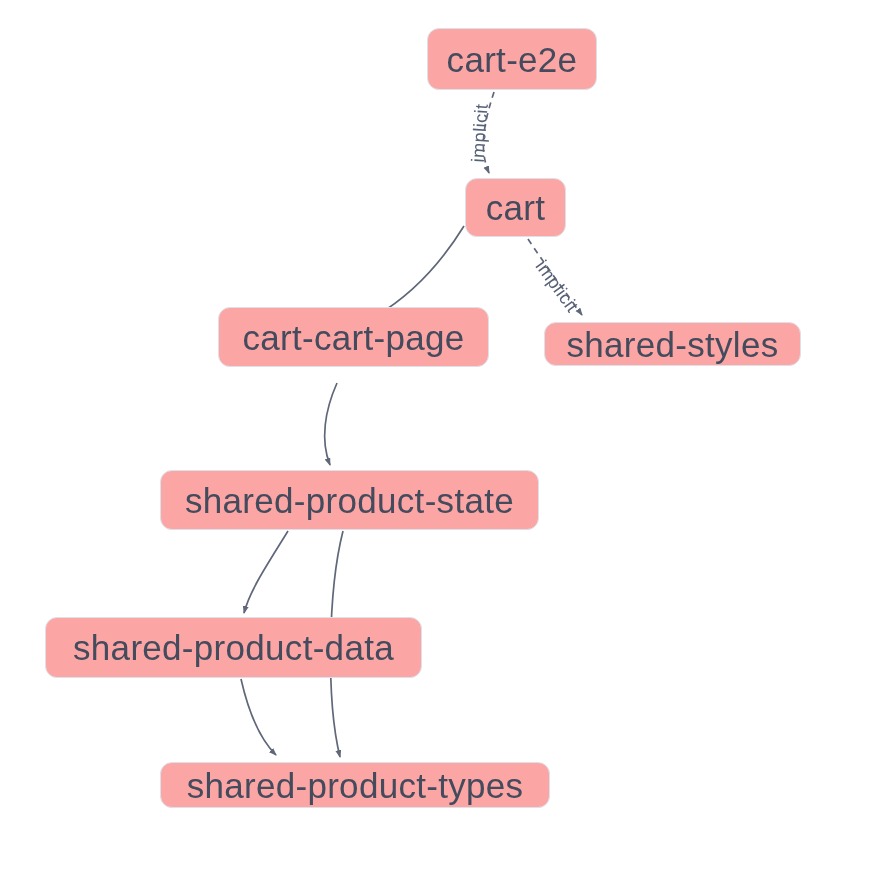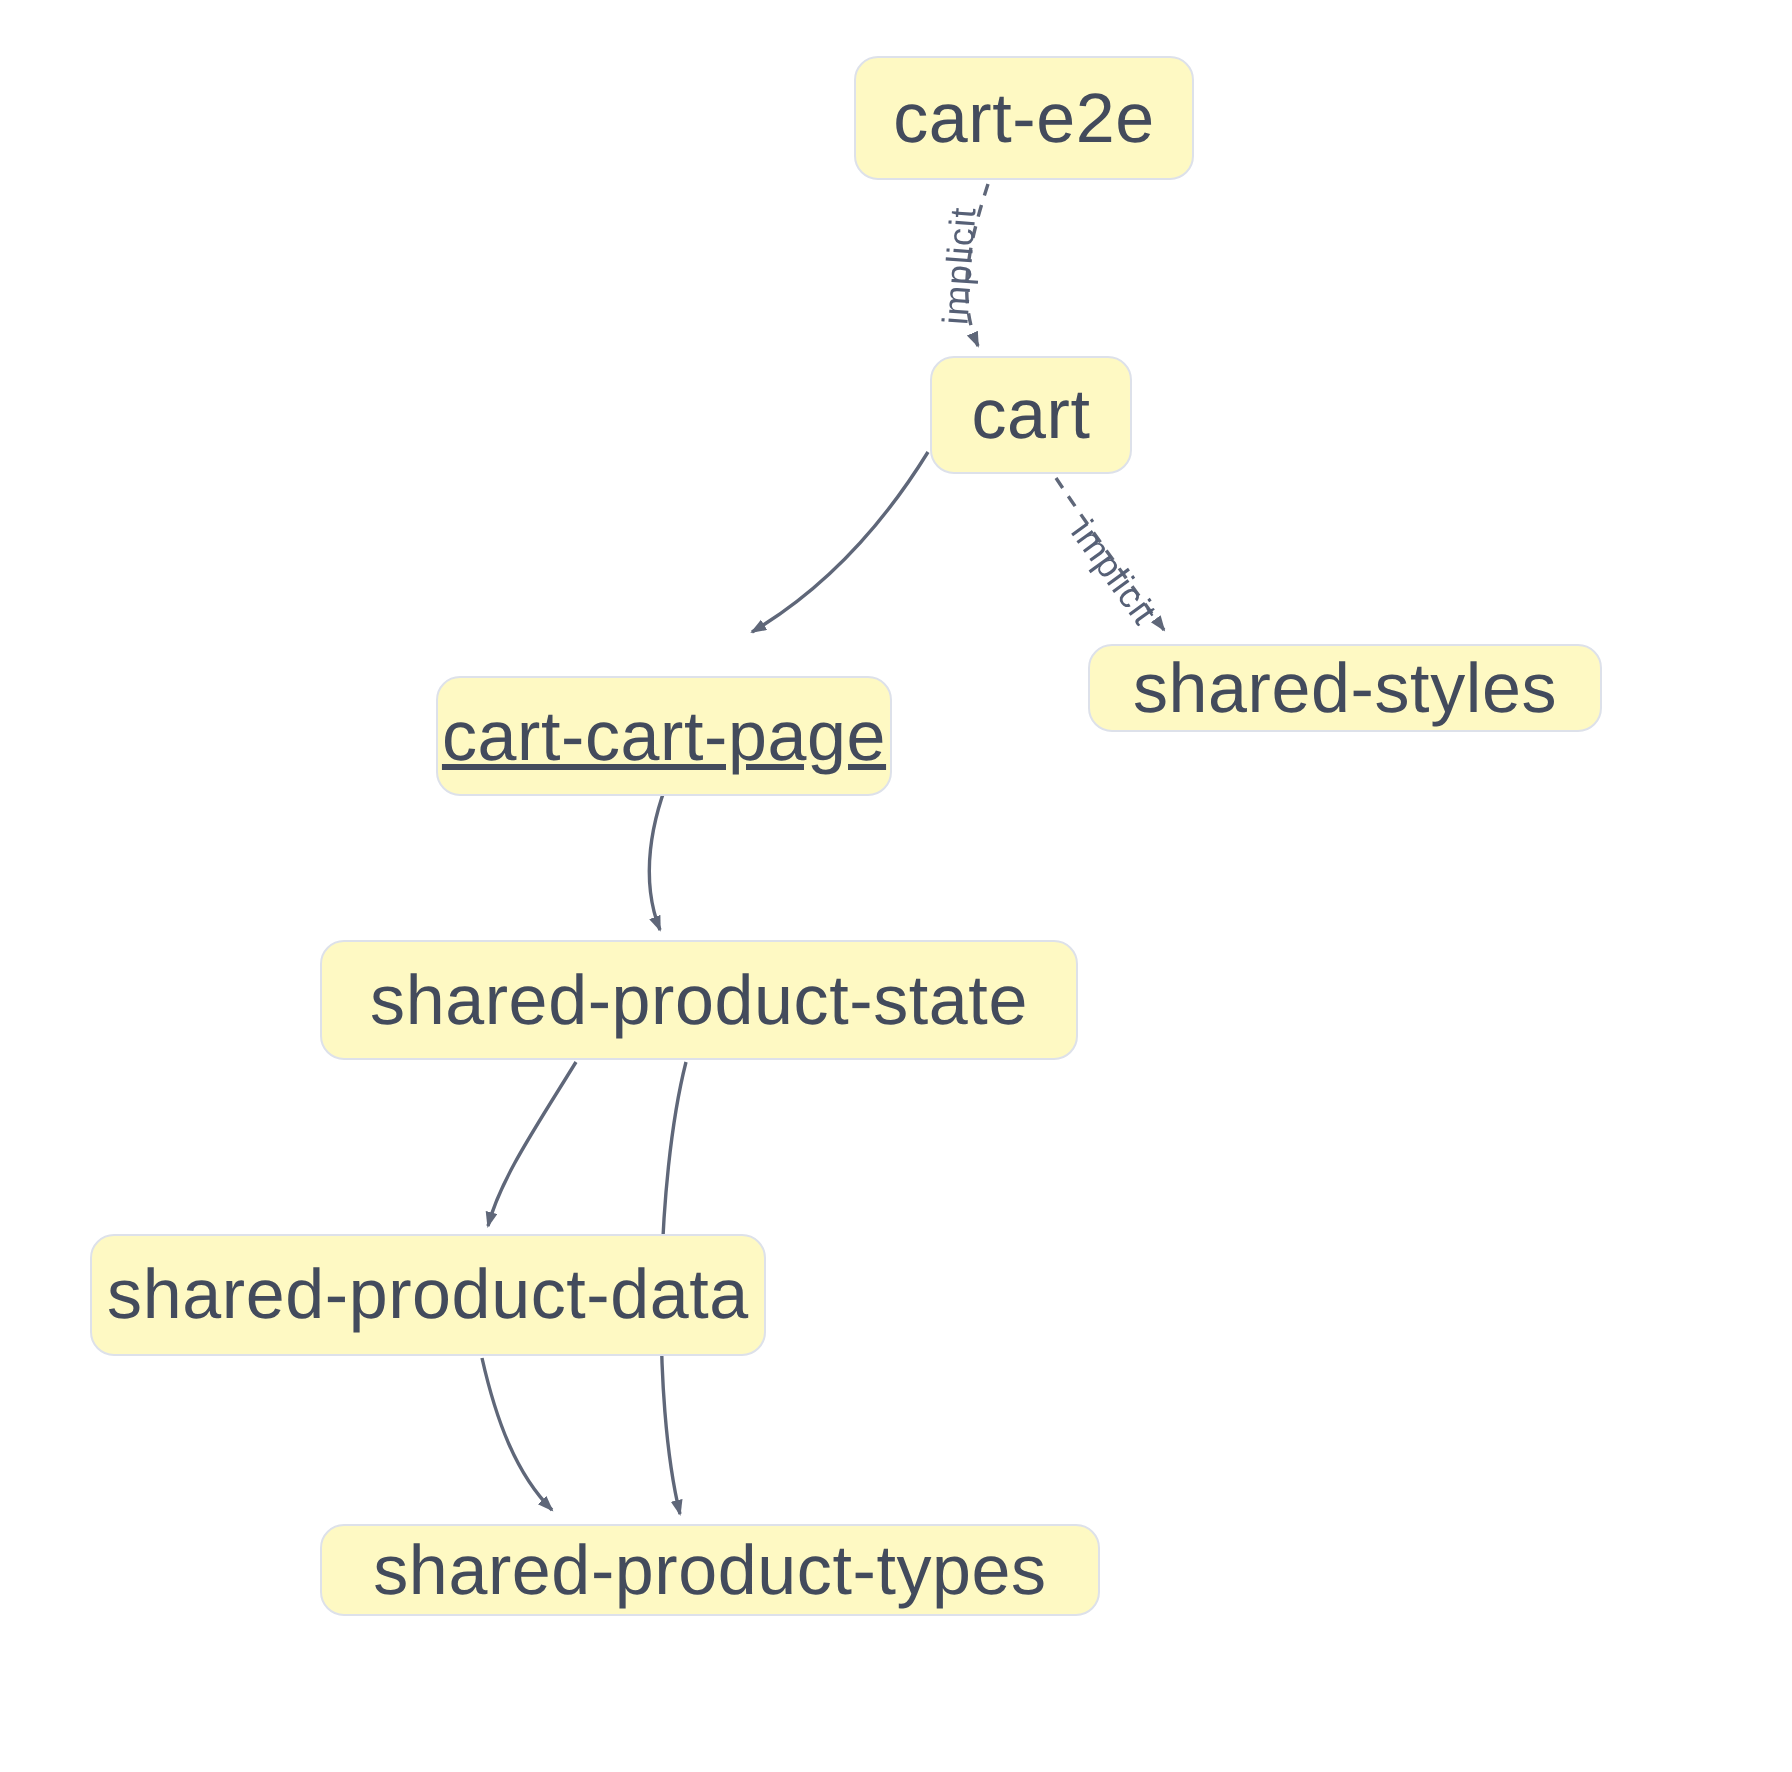--- a/index.html
+++ b/index.html
@@ -20,21 +20,21 @@
     left: 0;
     top: 0;
     width: 896px;
     height: 886px;
   }
   .graph-node {
     position: absolute;
     display: flex;
     align-items: center;
     justify-content: center;
-    background: #fef9c3;
+    background: #fca5a5;
     border: 1px solid #dde1ea;
     border-radius: 12px;
     color: #434b5c;
     font-size: 35px;
     line-height: 1;
     letter-spacing: 0.3px;
     white-space: nowrap;
     box-sizing: border-box;
     cursor: pointer;
   }
@@ -77,29 +77,29 @@
         <text class="edge-label" text-anchor="middle" dominant-baseline="middle" transform="translate(556,287) rotate(54)">implicit</text>
       </g>
   </svg>
   <div id="node-layer">
       <div class="graph-node" style="left: 427px; top: 28px; width: 170px; height: 62px;">
         <span>cart-e2e</span>
       </div>
       <div class="graph-node" style="left: 465px; top: 178px; width: 101px; height: 59px;">
         <span>cart</span>
       </div>
-      <div class="graph-node" style="left: 218px; top: 338px; width: 228px; height: 60px; text-decoration: underline;">
+      <div class="graph-node" style="left: 218px; top: 307px; width: 271px; height: 60px;">
         <span>cart-cart-page</span>
       </div>
       <div class="graph-node" style="left: 544px; top: 322px; width: 257px; height: 44px;">
         <span>shared-styles</span>
       </div>
       <div class="graph-node" style="left: 160px; top: 470px; width: 379px; height: 60px; align-items: center;">
         <span>shared-product-state</span>
       </div>
-      <div class="graph-node" style="left: 45px; top: 617px; width: 338px; height: 61px;">
+      <div class="graph-node" style="left: 45px; top: 617px; width: 377px; height: 61px;">
         <span>shared-product-data</span>
       </div>
       <div class="graph-node" style="left: 160px; top: 762px; width: 390px; height: 46px;">
         <span>shared-product-types</span>
       </div>
     </div>
 </div>
 
 </body></html>

